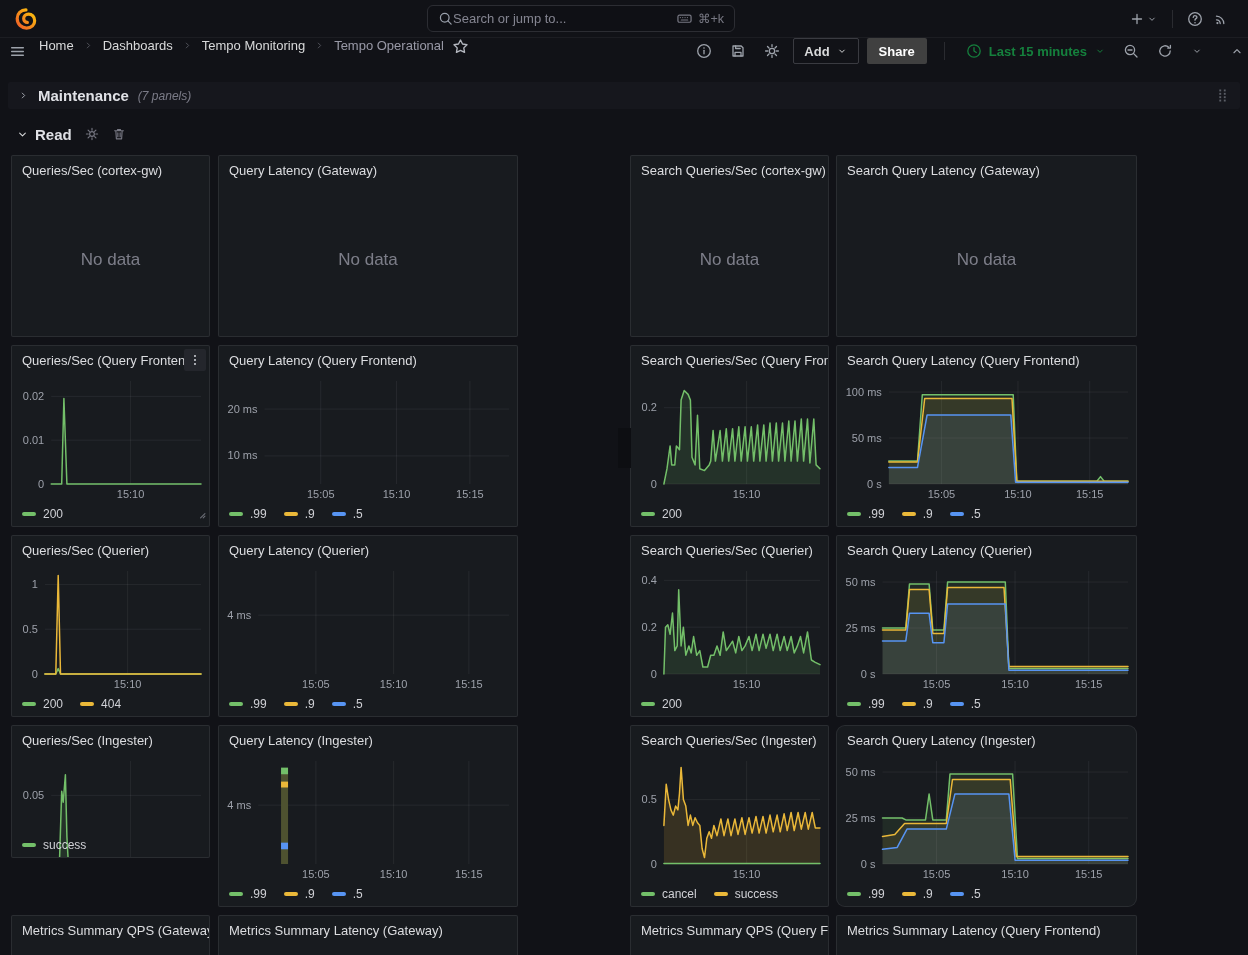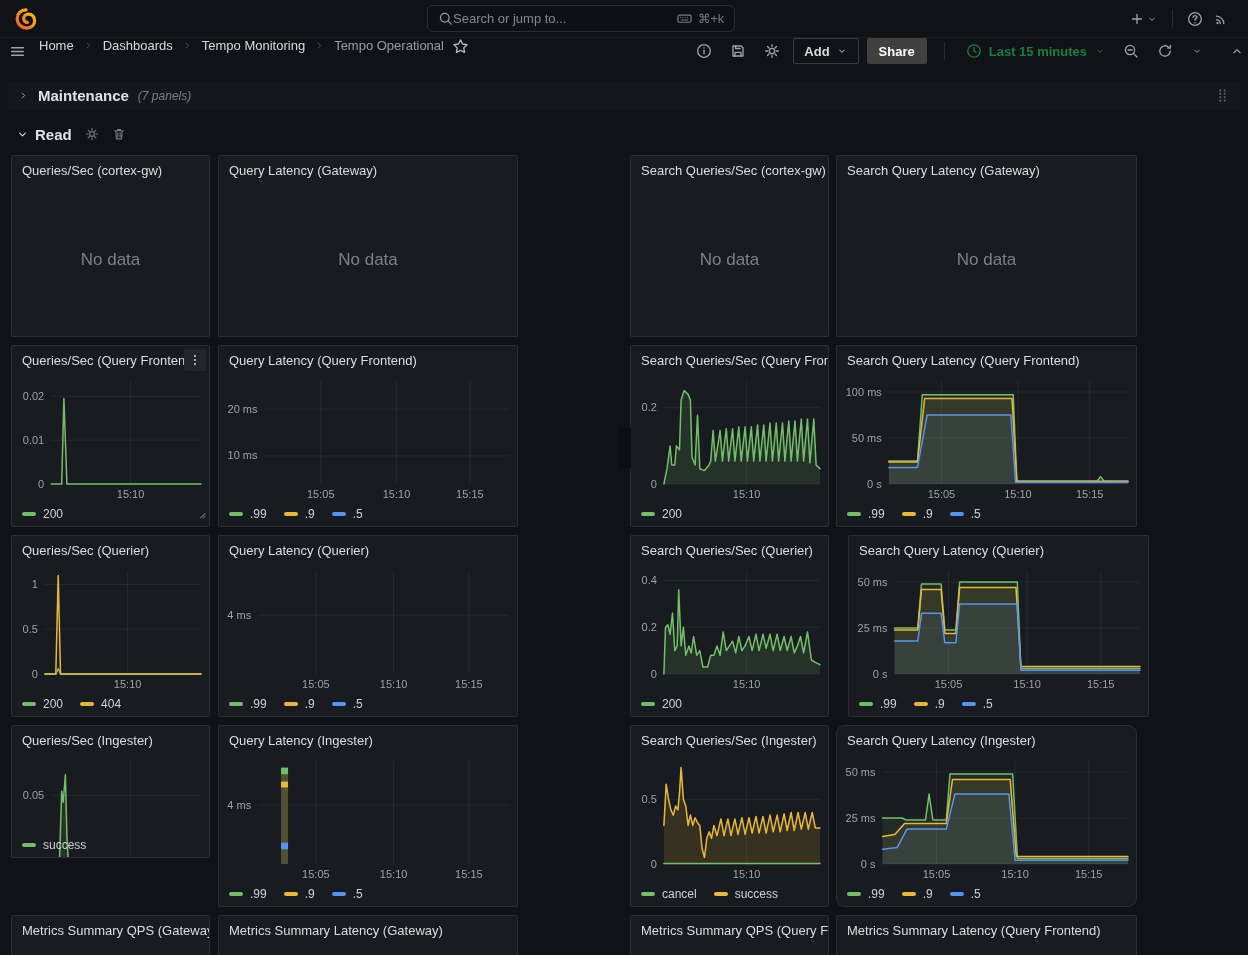--- a/index.html
+++ b/index.html
@@ -490,21 +490,21 @@
         <path d="M32.9 111.0 L34.5 64.2 L36.8 61.8 L39.1 71.2 L41.5 50.1 L43.8 87.6 L46.2 82.9 L47.7 26.7 L50.1 82.9 L52.4 64.2 L54.8 92.3 L57.9 82.9 L60.2 89.9 L62.6 73.5 L65.7 92.3 L68.8 87.6 L71.9 104.0 L76.6 104.0 L79.7 92.3 L82.9 92.3 L86.0 82.9 L89.1 92.3 L92.2 68.9 L95.3 87.6 L98.5 82.9 L101.6 78.2 L104.7 89.9 L107.8 73.5 L110.9 87.6 L114.1 82.9 L118.0 73.5 L121.1 87.6 L125.0 71.2 L128.1 87.6 L132.0 71.2 L135.1 85.3 L139.0 71.2 L142.2 87.6 L146.1 71.2 L149.2 87.6 L153.1 73.5 L156.2 87.6 L160.1 73.5 L163.2 89.9 L166.4 82.9 L169.5 73.5 L172.6 89.9 L176.5 68.9 L180.4 97.0 L184.3 99.3 L189.0 101.6 L189.0 111.0 L32.9 111.0 Z" fill="#73bf69" fill-opacity="0.14" stroke="none"></path>
         <path d="M32.9 111.0 L34.5 64.2 L36.8 61.8 L39.1 71.2 L41.5 50.1 L43.8 87.6 L46.2 82.9 L47.7 26.7 L50.1 82.9 L52.4 64.2 L54.8 92.3 L57.9 82.9 L60.2 89.9 L62.6 73.5 L65.7 92.3 L68.8 87.6 L71.9 104.0 L76.6 104.0 L79.7 92.3 L82.9 92.3 L86.0 82.9 L89.1 92.3 L92.2 68.9 L95.3 87.6 L98.5 82.9 L101.6 78.2 L104.7 89.9 L107.8 73.5 L110.9 87.6 L114.1 82.9 L118.0 73.5 L121.1 87.6 L125.0 71.2 L128.1 87.6 L132.0 71.2 L135.1 85.3 L139.0 71.2 L142.2 87.6 L146.1 71.2 L149.2 87.6 L153.1 73.5 L156.2 87.6 L160.1 73.5 L163.2 89.9 L166.4 82.9 L169.5 73.5 L172.6 89.9 L176.5 68.9 L180.4 97.0 L184.3 99.3 L189.0 101.6" fill="none" stroke="#73bf69" stroke-width="1.5" stroke-linejoin="round" stroke-linecap="round"></path>
       </svg>
       <div class="legend">
         <span class="legend-item">
           <span class="swatch" style="background: rgb(115, 191, 105);"></span>
           <span>200</span>
         </span>
       </div>
     </div>
-    <div class="panel" style="left: 836px; top: 535px; width: 301px; height: 182px; margin-left: 12px;">
+    <div class="panel" style="left: 836px; top: 535px; width: 301px; height: 182px;">
       <div class="panel-title">Search Query Latency (Querier)</div>
       <svg width="299" height="129" style="position: absolute; left: 0px; top: 27px;">
         <line x1="99.50999999999999" y1="8" x2="99.50999999999999" y2="111" stroke="rgba(204,204,220,0.08)" stroke-width="1"></line>
         <text x="99.50999999999999" y="125" text-anchor="middle" font-size="11" fill="#9da1aa">15:05</text>
         <line x1="178.07000000000002" y1="8" x2="178.07000000000002" y2="111" stroke="rgba(204,204,220,0.08)" stroke-width="1"></line>
         <text x="178.07000000000002" y="125" text-anchor="middle" font-size="11" fill="#9da1aa">15:10</text>
         <line x1="251.72" y1="8" x2="251.72" y2="111" stroke="rgba(204,204,220,0.08)" stroke-width="1"></line>
         <text x="251.72" y="125" text-anchor="middle" font-size="11" fill="#9da1aa">15:15</text>
         <line x1="45.5" y1="111" x2="291" y2="111" stroke="rgba(204,204,220,0.08)" stroke-width="1"></line>
         <text x="38.5" y="114.5" text-anchor="end" font-size="11" fill="#9da1aa">0 s</text>

